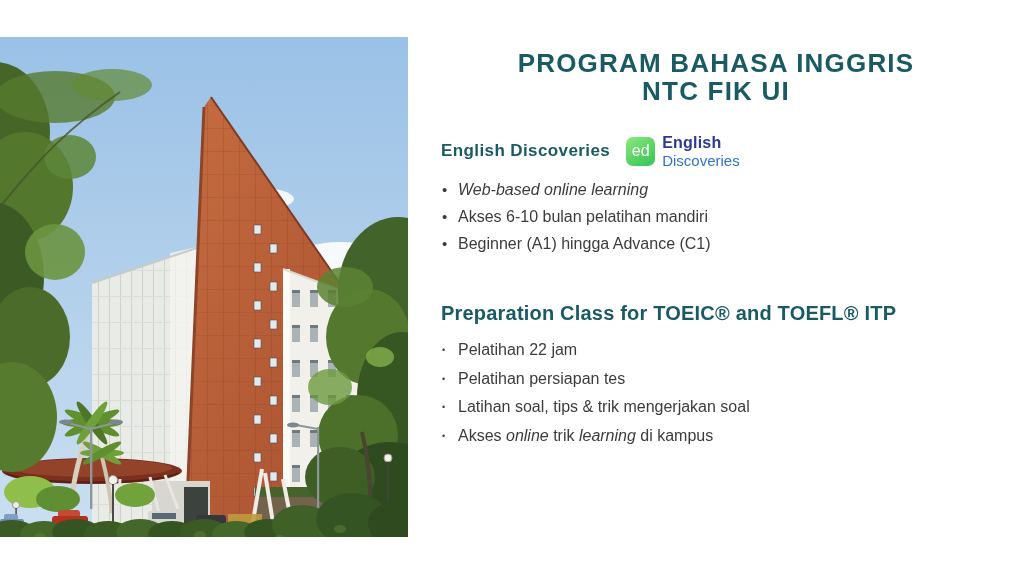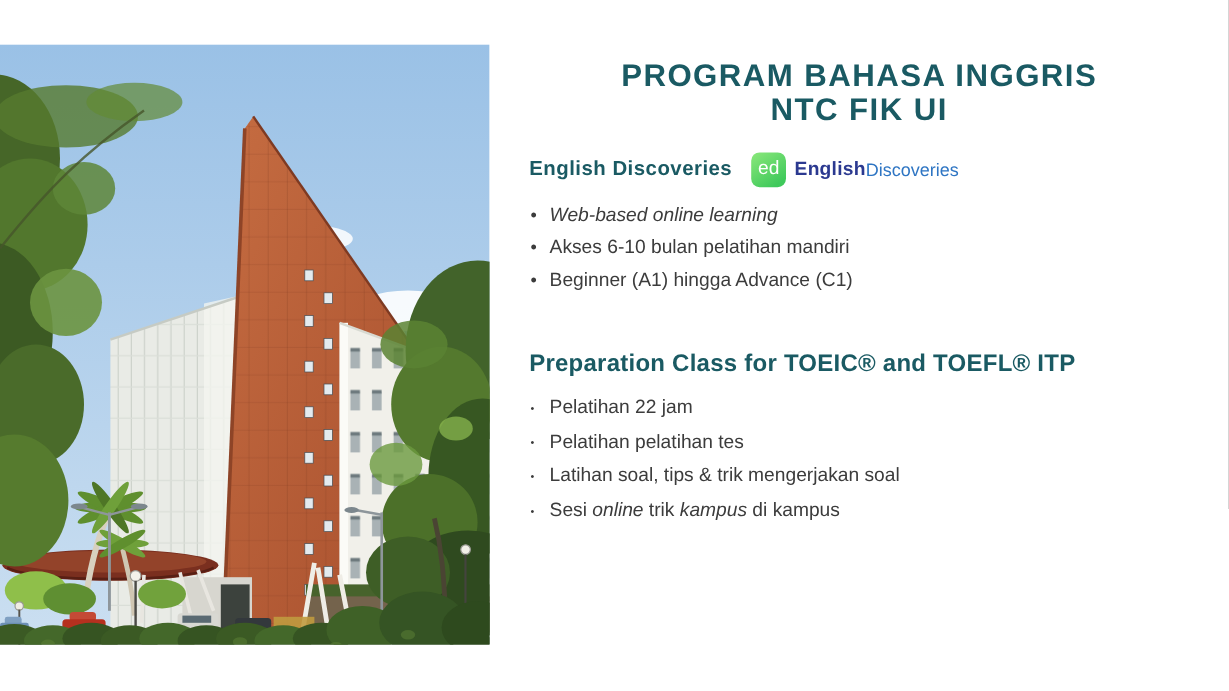--- a/index.html
+++ b/index.html
@@ -10,33 +10,33 @@
   
   .photo{position:absolute; left:0; top:37px; width:408px; height:500px; margin:0;}
   .photo svg{display:block; width:100%; height:100%;}
   
   .content{position:absolute; left:408px; top:0; width:616px; height:464px;}
   .title{
     margin:49px 0 0 0; text-align:center; color:var(--heading-teal,#1A5A63);
     font-size:26px; font-weight:700; letter-spacing:1.2px; line-height:28px;
   }
   .title span{display:block;}
-  .row1{display:flex; align-items:center; margin:20px 0 0 33px; height:32px;}
+  .row1{display:flex; align-items:center; margin:30px 0 0 33px; height:32px;}
   .h2{
     margin:0; font-size:17px; font-weight:700; letter-spacing:.4px;
     color:var(--heading-teal,#1A5A63);
   }
   .edlogo{display:flex; align-items:center; margin-left:16px;}
   .edbadge{
     width:29px; height:29px; border-radius:7px; flex:0 0 auto;
     background:linear-gradient(145deg, var(--logo-green-light,#8BE87B) 0%, var(--logo-green,#3FC95B) 85%);
     color:#fff; font-weight:400; font-size:16px;
     display:flex; align-items:center; justify-content:center;
   }
-  .edtext{display:flex; flex-direction:row; margin-left:7px; line-height:1;align-items:flex-end;}
+  .edtext{display:flex; flex-direction:column; margin-left:7px; line-height:1;}
   .edname{font-size:16px; font-weight:700; color:var(--logo-navy,#2B3990); letter-spacing:.2px;}
   .edsub{font-size:15px; color:var(--logo-blue,#2E75C3); margin-top:2px;}
   .list{list-style:none; margin:0; padding:0; color:var(--body-text,#3C3C3C); font-size:16px;}
   .list li{position:relative; padding-left:17px; line-height:19px;}
   .list li::before{content:"\2022"; position:absolute; left:1px; color:var(--body-text,#3C3C3C);}
   .list1{margin:13px 0 0 33px;}
   .list1 li{margin-bottom:8px;}
   .list1 li::before{font-size:15px; top:0;}
   .list2{margin:15px 0 0 33px;}
   .list2 li{margin-bottom:9.5px;}
@@ -269,19 +269,19 @@
     <ul class="list list1">
       <li><span class="it">Web-based online learning</span></li>
       <li><span>Akses 6-10 bulan pelatihan mandiri</span></li>
       <li><span>Beginner (A1) hingga Advance (C1)</span></li>
     </ul>
 
     <h2 class="h2 h2b">Preparation Class for TOEIC® and TOEFL® ITP</h2>
 
     <ul class="list list2">
       <li><span>Pelatihan 22 jam</span></li>
-      <li><span>Pelatihan pelatihan tes</span></li>
+      <li><span>Pelatihan persiapan tes</span></li>
       <li><span>Latihan soal, tips &amp; trik mengerjakan soal</span></li>
-      <li><span>Sesi </span><span class="it">online</span><span> trik </span><span class="it">kampus</span><span> di kampus</span></li>
+      <li><span>Akses </span><span class="it">online</span><span> trik </span><span class="it">learning</span><span> di kampus</span></li>
     </ul>
 
   </main>
 </div>
 
 </body></html>

